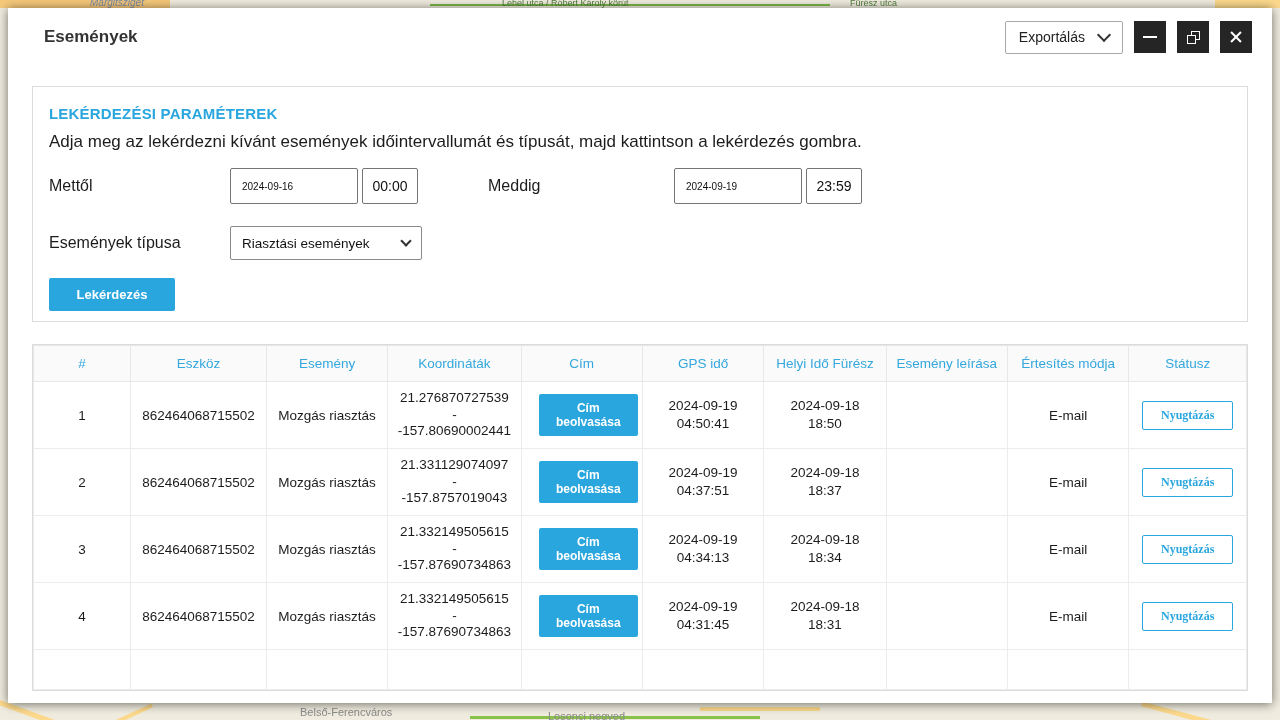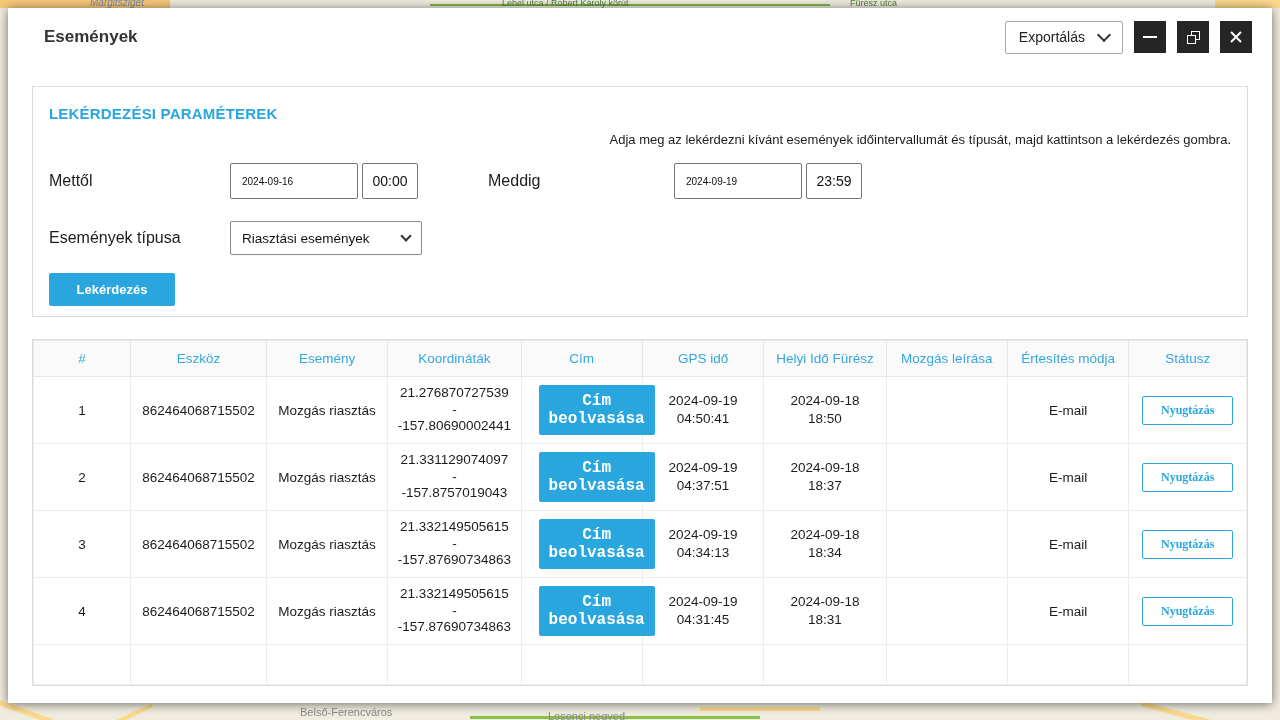--- a/index.html
+++ b/index.html
@@ -46,21 +46,21 @@
   .icon-close::before { transform:rotate(45deg); }
   .icon-close::after  { transform:rotate(-45deg); }
 
   .modal-content { padding:8px 24px 0 24px; height:calc(100% - 58px); }
 
   
   .panel { border:1px solid #dcdcdc; }
   .query-panel { margin-top:12px; padding:14px 16px 10px 16px; }
   .panel-heading { font-size:15px; font-weight:700; color:#2aa6df;
     letter-spacing:.2px; margin:4px 0 10px 0; }
-  .desc { font-size:13px; color:#1c1c1c; margin:8px 0 16px 0;text-align:right; }
+  .desc { font-size:17px; color:#1c1c1c; margin:8px 0 16px 0; }
   .form-row { display:flex; align-items:center; margin-bottom:22px; }
   .form-row.second { margin-bottom:18px; }
   .form-label { width:181px; font-size:16px; color:#1c1c1c; }
   .form-label.meddig { width:186px; margin-left:70px; }
   .date-input { width:128px; height:36px; border:1px solid #757575;
     font-size:10px; padding:0 11px; font-family:"Liberation Sans", sans-serif;
     color:#111; border-radius:2px; }
   .time-input { width:56px; height:36px; border:1px solid #757575;
     font-size:14px; text-align:center; margin-left:4px; color:#111;
     font-family:"Liberation Sans", sans-serif; border-radius:2px; }
@@ -75,23 +75,23 @@
   
   .log-panel { margin-top:22px; }
   .log-heading { padding:13px 16px 11px 16px; }
   table { width:100%; border-collapse:collapse; table-layout:fixed; }
   th { background:#fafafa; border:1px solid #e7e7e7; font-weight:400;
     color:#34a7dd; font-size:13.5px; height:36px; padding:2px; }
   td { border:1px solid #ececec; text-align:center; font-size:13.5px;
     color:#1c1c1c; height:67px; padding:4px; }
   .coord { line-height:1.25; }
   .tline { line-height:1.35; }
-  .btn-addr { background:#2aa6df; color:#fff; border:none; font-size:16px;
+  .btn-addr { background:#2aa6df; color:#fff; border:none; font-size:12px;
     font-weight:700; padding:7px 10px; border-radius:2px; cursor:pointer;
-    font-family:Liberation Mono, monospace;margin-left:13px; }
+    font-family:Liberation Sans, sans-serif;margin-left:13px; }
   .btn-ack { background:#fff; color:#2aa6df; border:1px solid #2aa6df;
     font-size:12px; font-weight:700; padding:6px 18px; border-radius:2px;
     cursor:pointer; font-family:Liberation Serif, serif; }
   .partial-row td { height:40px; }
 </style>
 </head>
 <body>
 
 <div class="map">
   <div class="map-rect" style="left:0;top:0;width:170px;height:8px;background:#f6c97b;"></div>
@@ -176,21 +176,21 @@
         </colgroup>
         <thead>
           <tr>
             <th>#</th>
             <th>Eszköz</th>
             <th>Esemény</th>
             <th>Koordináták</th>
             <th>Cím</th>
             <th>GPS idő</th>
             <th>Helyi Idő Fürész</th>
-            <th>Mozgás leírása</th>
+            <th>Esemény leírása</th>
             <th>Értesítés módja</th>
             <th>Státusz</th>
           </tr>
         </thead>
         <tbody>
           <tr>
             <td>1</td>
             <td>862464068715502</td>
             <td>Mozgás riasztás</td>
             <td>

